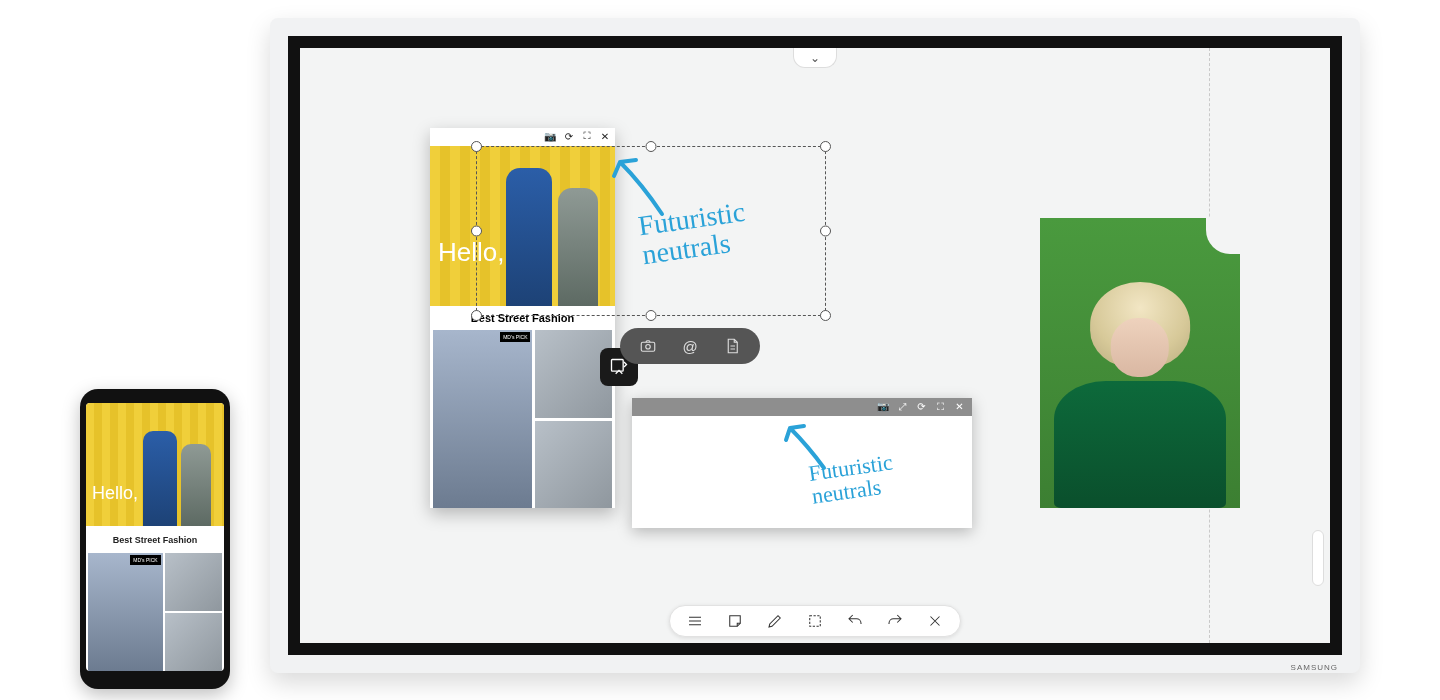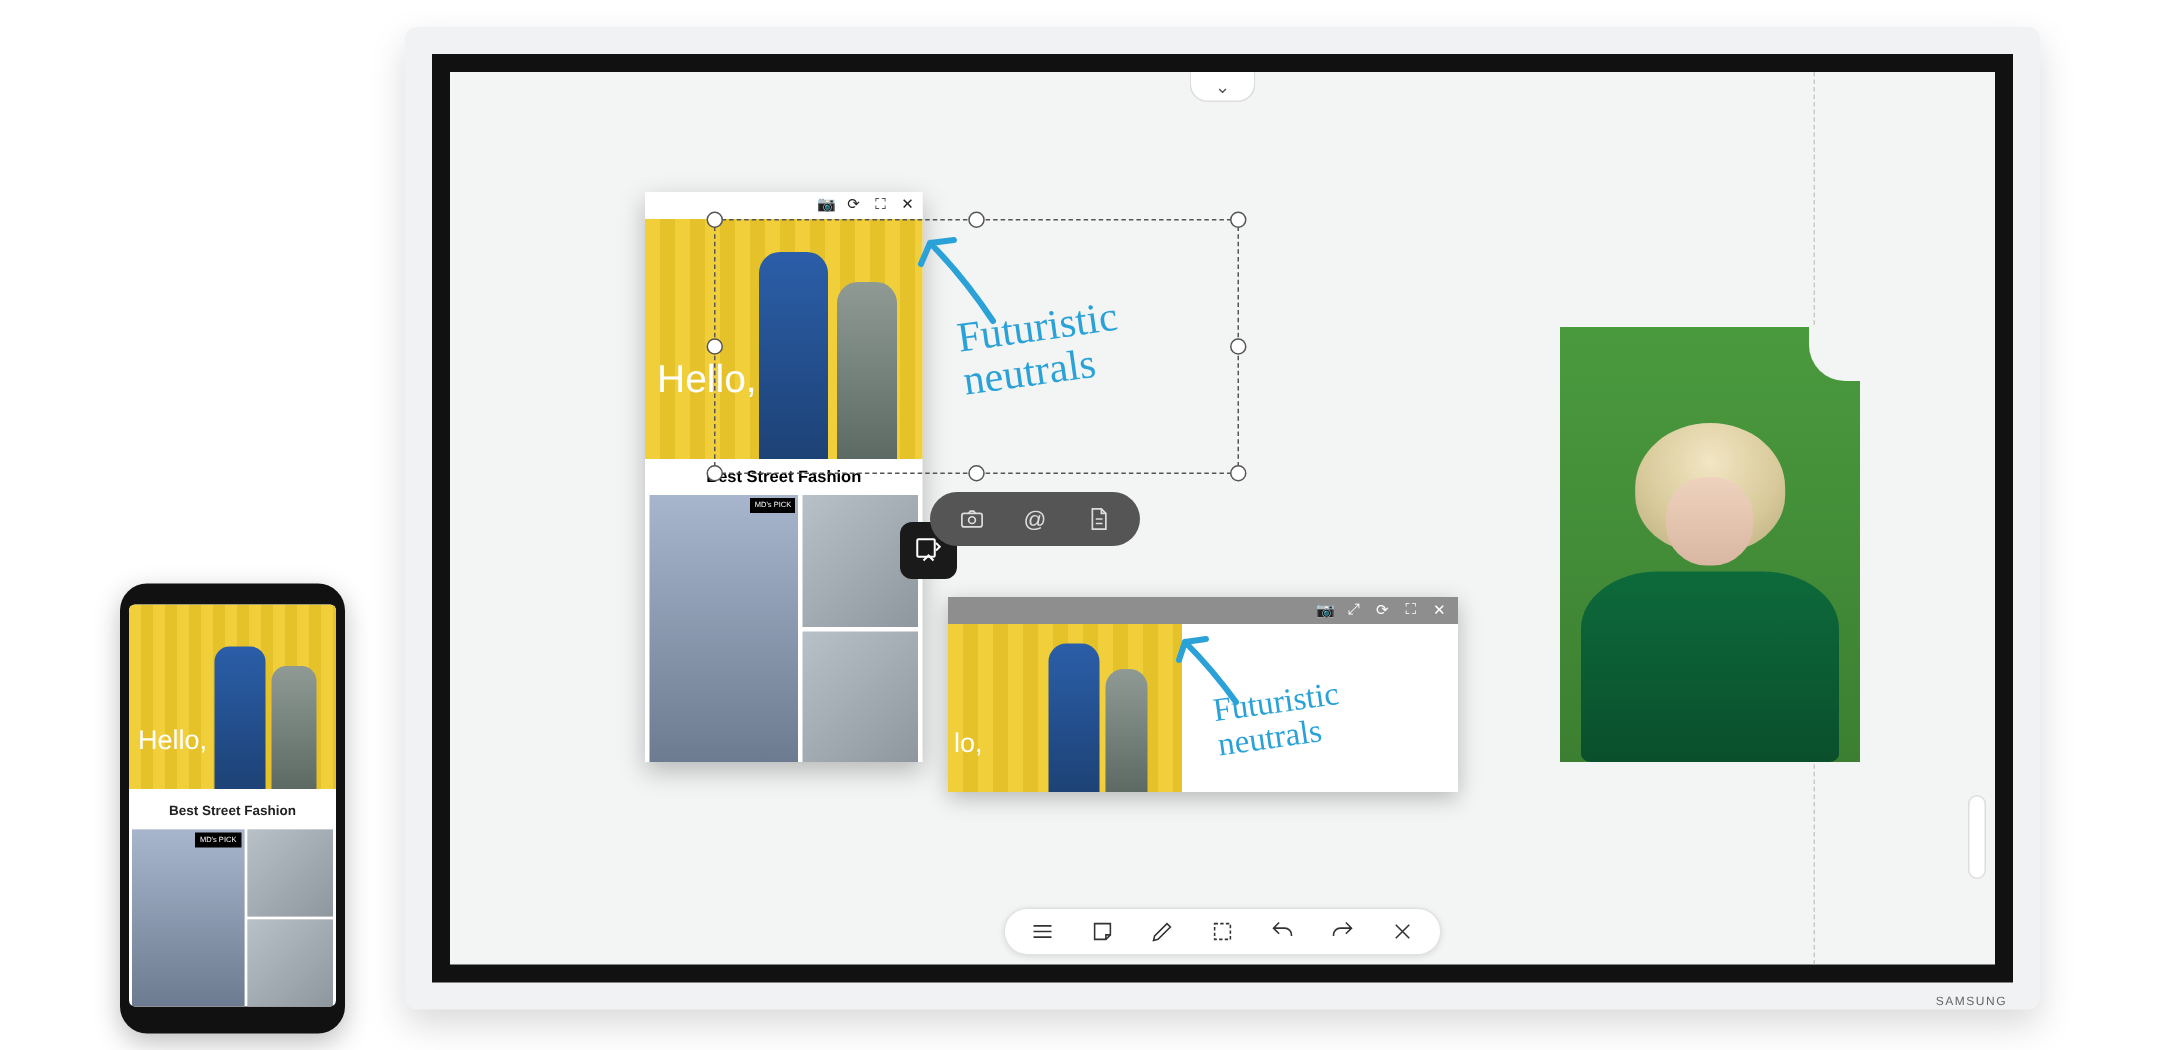--- a/index.html
+++ b/index.html
@@ -349,27 +349,20 @@
 
     <div class="snippet">
       <div class="snippet-bar">
         <span>📷</span>
         <span>⤢</span>
         <span>⟳</span>
         <span>⛶</span>
         <span>✕</span>
       </div>
       <div class="snippet-body">
-        <div class="snip-left">
-          <span class="hello">lo,</span>
-          <div class="snip-ppl">
-              <span class="a"></span>
-              <span class="b"></span>
-            </div>
-        </div>
         <div class="arrow" style="left:150px;top:4px;">
           <svg width="50" height="54">
               <path d="M42 48 Q26 26 8 8 M8 8 L4 20 M8 8 L22 6"></path>
             </svg>
         </div>
         <div class="annot annot-snip"><span>Futuristic</span>
 <span>neutrals</span></div>
       </div>
     </div>
 

